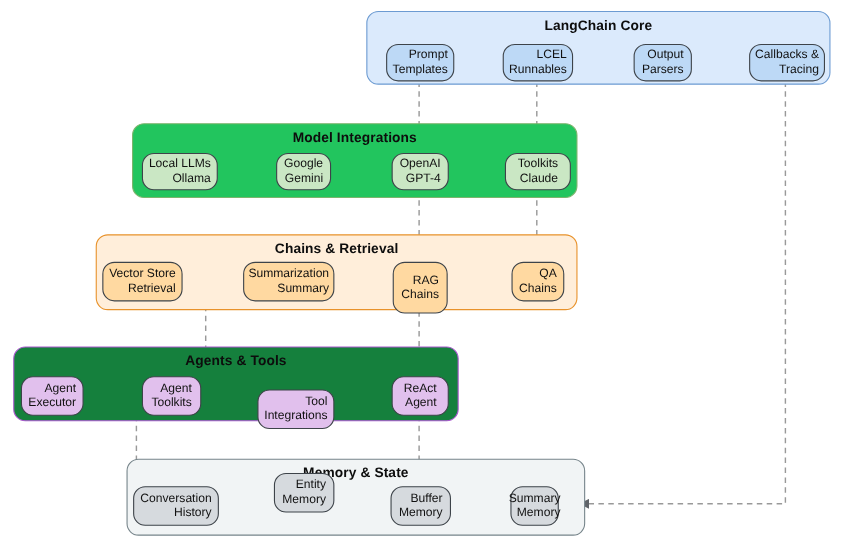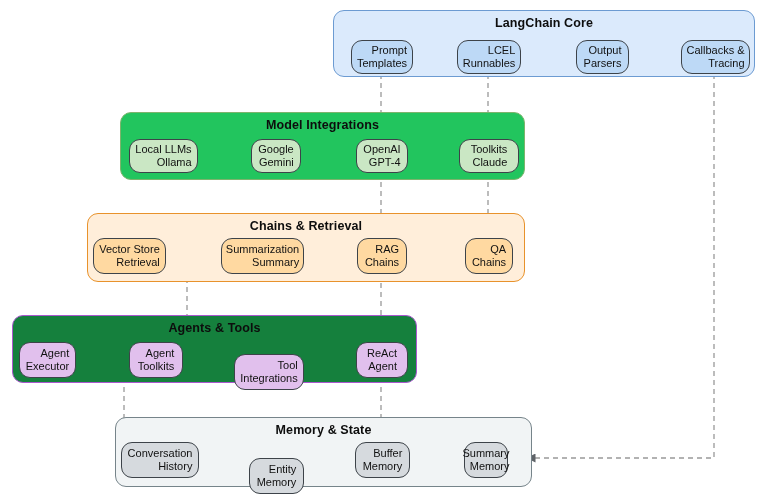--- a/index.html
+++ b/index.html
@@ -118,21 +118,21 @@
     <div class="node" style="left:338px; top:26px; width:60px; height:34px;">Toolkits
 Claude</div>
   </section>
 
   <section class="group g-chains" style="left:87px; top:213px; width:438px; height:69px;padding-left:20px;">
     <h2 class="gtitle">Chains &amp; Retrieval</h2>
     <div class="node" style="left:5px; top:24px; width:73px; height:36px;">Vector Store
 Retrieval</div>
     <div class="node" style="left:133px; top:24px; width:83px; height:36px;">Summarization
 Summary</div>
-    <div class="node" style="left:269px; top:24px; width:50px; height:36px;">RAG
+    <div class="node" style="left:269px; top:24px; width:50px; height:47px;">RAG
 Chains</div>
     <div class="node" style="left:377px; top:24px; width:48px; height:36px;">QA
 Chains</div>
   </section>
 
   <section class="group g-agents" style="left:12px; top:315px; width:405px; height:68px;">
     <h2 class="gtitle">Agents &amp; Tools</h2>
     <div class="node" style="left:6px; top:26px; width:57px; height:36px;">Agent
 Executor</div>
     <div class="node" style="left:116px; top:26px; width:54px; height:36px;">Agent
@@ -140,21 +140,21 @@
     <div class="node" style="left:221px; top:38px; width:70px; height:36px;">Tool
 Integrations</div>
     <div class="node" style="left:343px; top:26px; width:52px; height:36px;">ReAct
 Agent</div>
   </section>
 
   <section class="group g-memory" style="left:115px; top:417px; width:417px; height:70px;">
     <h2 class="gtitle">Memory &amp; State</h2>
     <div class="node" style="left:5px; top:24px; width:78px; height:36px;">Conversation
 History</div>
-    <div class="node" style="left:133px; top:40px; width:55px; height:36px;">Entity
+    <div class="node" style="left:133px; top:12px; width:55px; height:36px;">Entity
 Memory</div>
     <div class="node" style="left:239px; top:24px; width:55px; height:36px;">Buffer
 Memory</div>
     <div class="node" style="left:348px; top:24px; width:44px; height:36px;">Summary
 Memory</div>
   </section>
 
 </div>
 
 </body></html>

